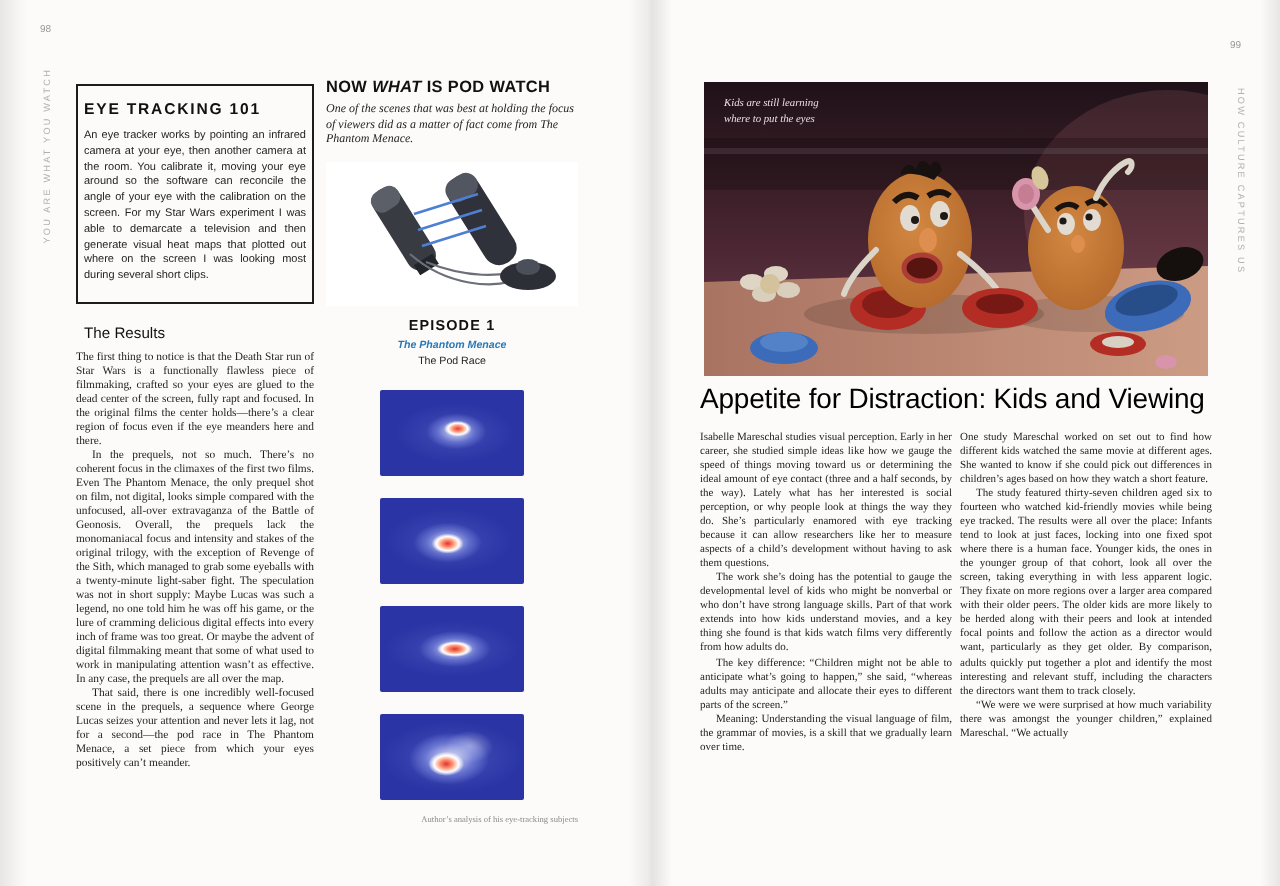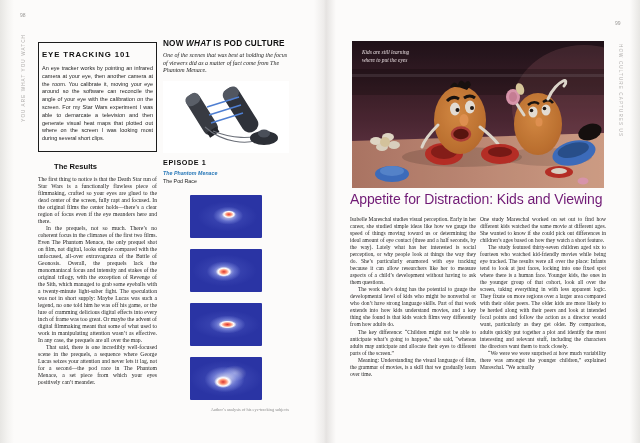--- a/index.html
+++ b/index.html
@@ -20,31 +20,31 @@
          letter-spacing:1.1px;color:#b2b0ae;white-space:nowrap;}
   .vtext-left{left:21px;top:34px;writing-mode:vertical-rl;transform:rotate(180deg);}
   .vtext-right{left:618px;top:44px;writing-mode:vertical-rl;}
   
   .col1{position:absolute;left:38px;top:42px;width:119px;}
   .box{border:1px solid #1c1c1c;padding:7px 3px 8px;box-sizing:border-box;}
   .box-title{margin:0 0 6px;font-family:"Liberation Sans",sans-serif;font-weight:bold;
              font-size:7.8px;letter-spacing:.9px;color:#111;}
   .box-body{margin:0;font-family:"Liberation Sans",sans-serif;font-size:5.5px;line-height:1.42;
             text-align:justify;color:#242424;}
-  .results-head{margin:10px 16px 5px;font-family:"Liberation Sans",sans-serif;font-weight:bold;
+  .results-head{margin:10px 4px 5px;font-family:"Liberation Sans",sans-serif;font-weight:normal;
                 font-size:7.6px;color:#111;}
   .serif-body p{margin:0;font-size:5.7px;line-height:1.23;text-align:justify;}
   .serif-body p.ind{text-indent:8px;}
   
   .col2{position:absolute;left:163px;top:39px;width:126px;}
   .pod-title{margin:0 0 4px;font-family:"Liberation Sans",sans-serif;font-weight:bold;
              font-size:8.2px;letter-spacing:.2px;color:#111;}
   .pod-sub{margin:0 0 6px;font-size:6px;font-style:italic;line-height:1.28;color:#242424;}
   .podracer{width:126px;height:72px;background:#fff;}
-  .episode{text-align:left;font-family:"Liberation Sans",sans-serif;margin-top:5px;}
+  .episode{text-align:center;font-family:"Liberation Sans",sans-serif;margin-top:5px;}
   .ep-label{font-weight:bold;font-size:7.2px;letter-spacing:.6px;color:#111;}
   .ep-movie{margin-top:3px;font-size:5.3px;font-style:italic;font-weight:bold;color:#2878b8;}
   .ep-scene{margin-top:2px;font-size:5.3px;color:#222;}
   .hm{width:72px;height:43px;margin:11px auto 0;border-radius:1px;}
   .hm1{background:
     radial-gradient(ellipse 7px 4px at 54% 45%,#de4040 0%,#ff8f6e 35%,#ffffff 70%,rgba(255,255,255,0) 100%),
     radial-gradient(ellipse 15px 9px at 53% 48%,rgba(255,255,255,.85),rgba(175,188,255,.35) 62%,rgba(0,0,0,0) 100%),
     radial-gradient(ellipse 30px 15px at 52% 50%,rgba(150,168,255,.22),rgba(0,0,0,0) 100%),#2a34a4;}
   .hm2{background:
     radial-gradient(ellipse 8px 5px at 47% 53%,#d63636 0%,#ff8f6e 35%,#ffffff 70%,rgba(255,255,255,0) 100%),
@@ -59,21 +59,21 @@
     radial-gradient(ellipse 20px 13px at 48% 52%,rgba(255,255,255,.85),rgba(175,188,255,.4) 60%,rgba(0,0,0,0) 100%),
     radial-gradient(ellipse 12px 8px at 62% 38%,rgba(255,255,255,.45),rgba(0,0,0,0) 100%),
     radial-gradient(ellipse 36px 18px at 50% 50%,rgba(150,168,255,.25),rgba(0,0,0,0) 100%),#2a34a4;}
   .hm-caption{margin-top:7px;text-align:right;font-size:4.3px;color:#8b8b8b;}
   
   .photo{position:absolute;left:352px;top:41px;width:252px;height:147px;overflow:hidden;}
   .photo-caption{position:absolute;left:10px;top:8px;color:#eadfe2;font-style:italic;
                  font-size:5.4px;line-height:1.4;}
   .article-head{position:absolute;left:350px;top:191px;width:258px;margin:0;
                 font-family:"Liberation Sans",sans-serif;font-weight:normal;font-size:14px;
-                letter-spacing:-.1px;color:#701a75;}
+                letter-spacing:-.1px;color:#000000;}
   .acol{position:absolute;top:216px;width:126px;}
   .acol1{left:350px;}
   .acol2{left:480px;}
   .acol p{margin:0;font-size:5.5px;line-height:1.28;text-align:justify;}
   .acol p.ind{text-indent:8px;}
 </style>
 </head>
 <body>
 
 <div class="spread">
@@ -90,21 +90,21 @@
     </div>
     <h3 class="results-head">The Results</h3>
     <div class="serif-body">
       <p>The first thing to notice is that the Death Star run of Star Wars is a functionally flawless piece of filmmaking, crafted so your eyes are glued to the dead center of the screen, fully rapt and focused. In the original films the center holds—there’s a clear region of focus even if the eye meanders here and there.</p>
       <p class="ind">In the prequels, not so much. There’s no coherent focus in the climaxes of the first two films. Even The Phantom Menace, the only prequel shot on film, not digital, looks simple compared with the unfocused, all-over extravaganza of the Battle of Geonosis. Overall, the prequels lack the monomaniacal focus and intensity and stakes of the original trilogy, with the exception of Revenge of the Sith, which managed to grab some eyeballs with a twenty-minute light-saber fight. The speculation was not in short supply: Maybe Lucas was such a legend, no one told him he was off his game, or the lure of cramming delicious digital effects into every inch of frame was too great. Or maybe the advent of digital filmmaking meant that some of what used to work in manipulating attention wasn’t as effective. In any case, the prequels are all over the map.</p>
       <p class="ind">That said, there is one incredibly well-focused scene in the prequels, a sequence where George Lucas seizes your attention and never lets it lag, not for a second—the pod race in The Phantom Menace, a set piece from which your eyes positively can’t meander.</p>
     </div>
   </div>
 
   <div class="col2">
-    <h2 class="pod-title"><span>NOW </span><em>WHAT</em><span> IS POD CULTURE</span></h2>
+    <h2 class="pod-title"><span>NOW </span><em>WHAT</em><span> IS POD WATCH</span></h2>
     <p class="pod-sub">One of the scenes that was best at holding the focus of viewers did as a matter of fact come from The Phantom Menace.</p>
 
     <div class="podracer">
       <svg viewBox="0 0 126 72" width="126" height="72">
         <rect width="126" height="72" fill="#ffffff"></rect>
         <g transform="rotate(-32 40 34)">
           <rect x="32" y="10" width="15" height="46" rx="7" fill="#383b42"></rect>
           <rect x="32" y="10" width="15" height="11" rx="5" fill="#5a5f68"></rect>
           <rect x="34" y="51" width="11" height="6" fill="#22242a"></rect>
         </g>

